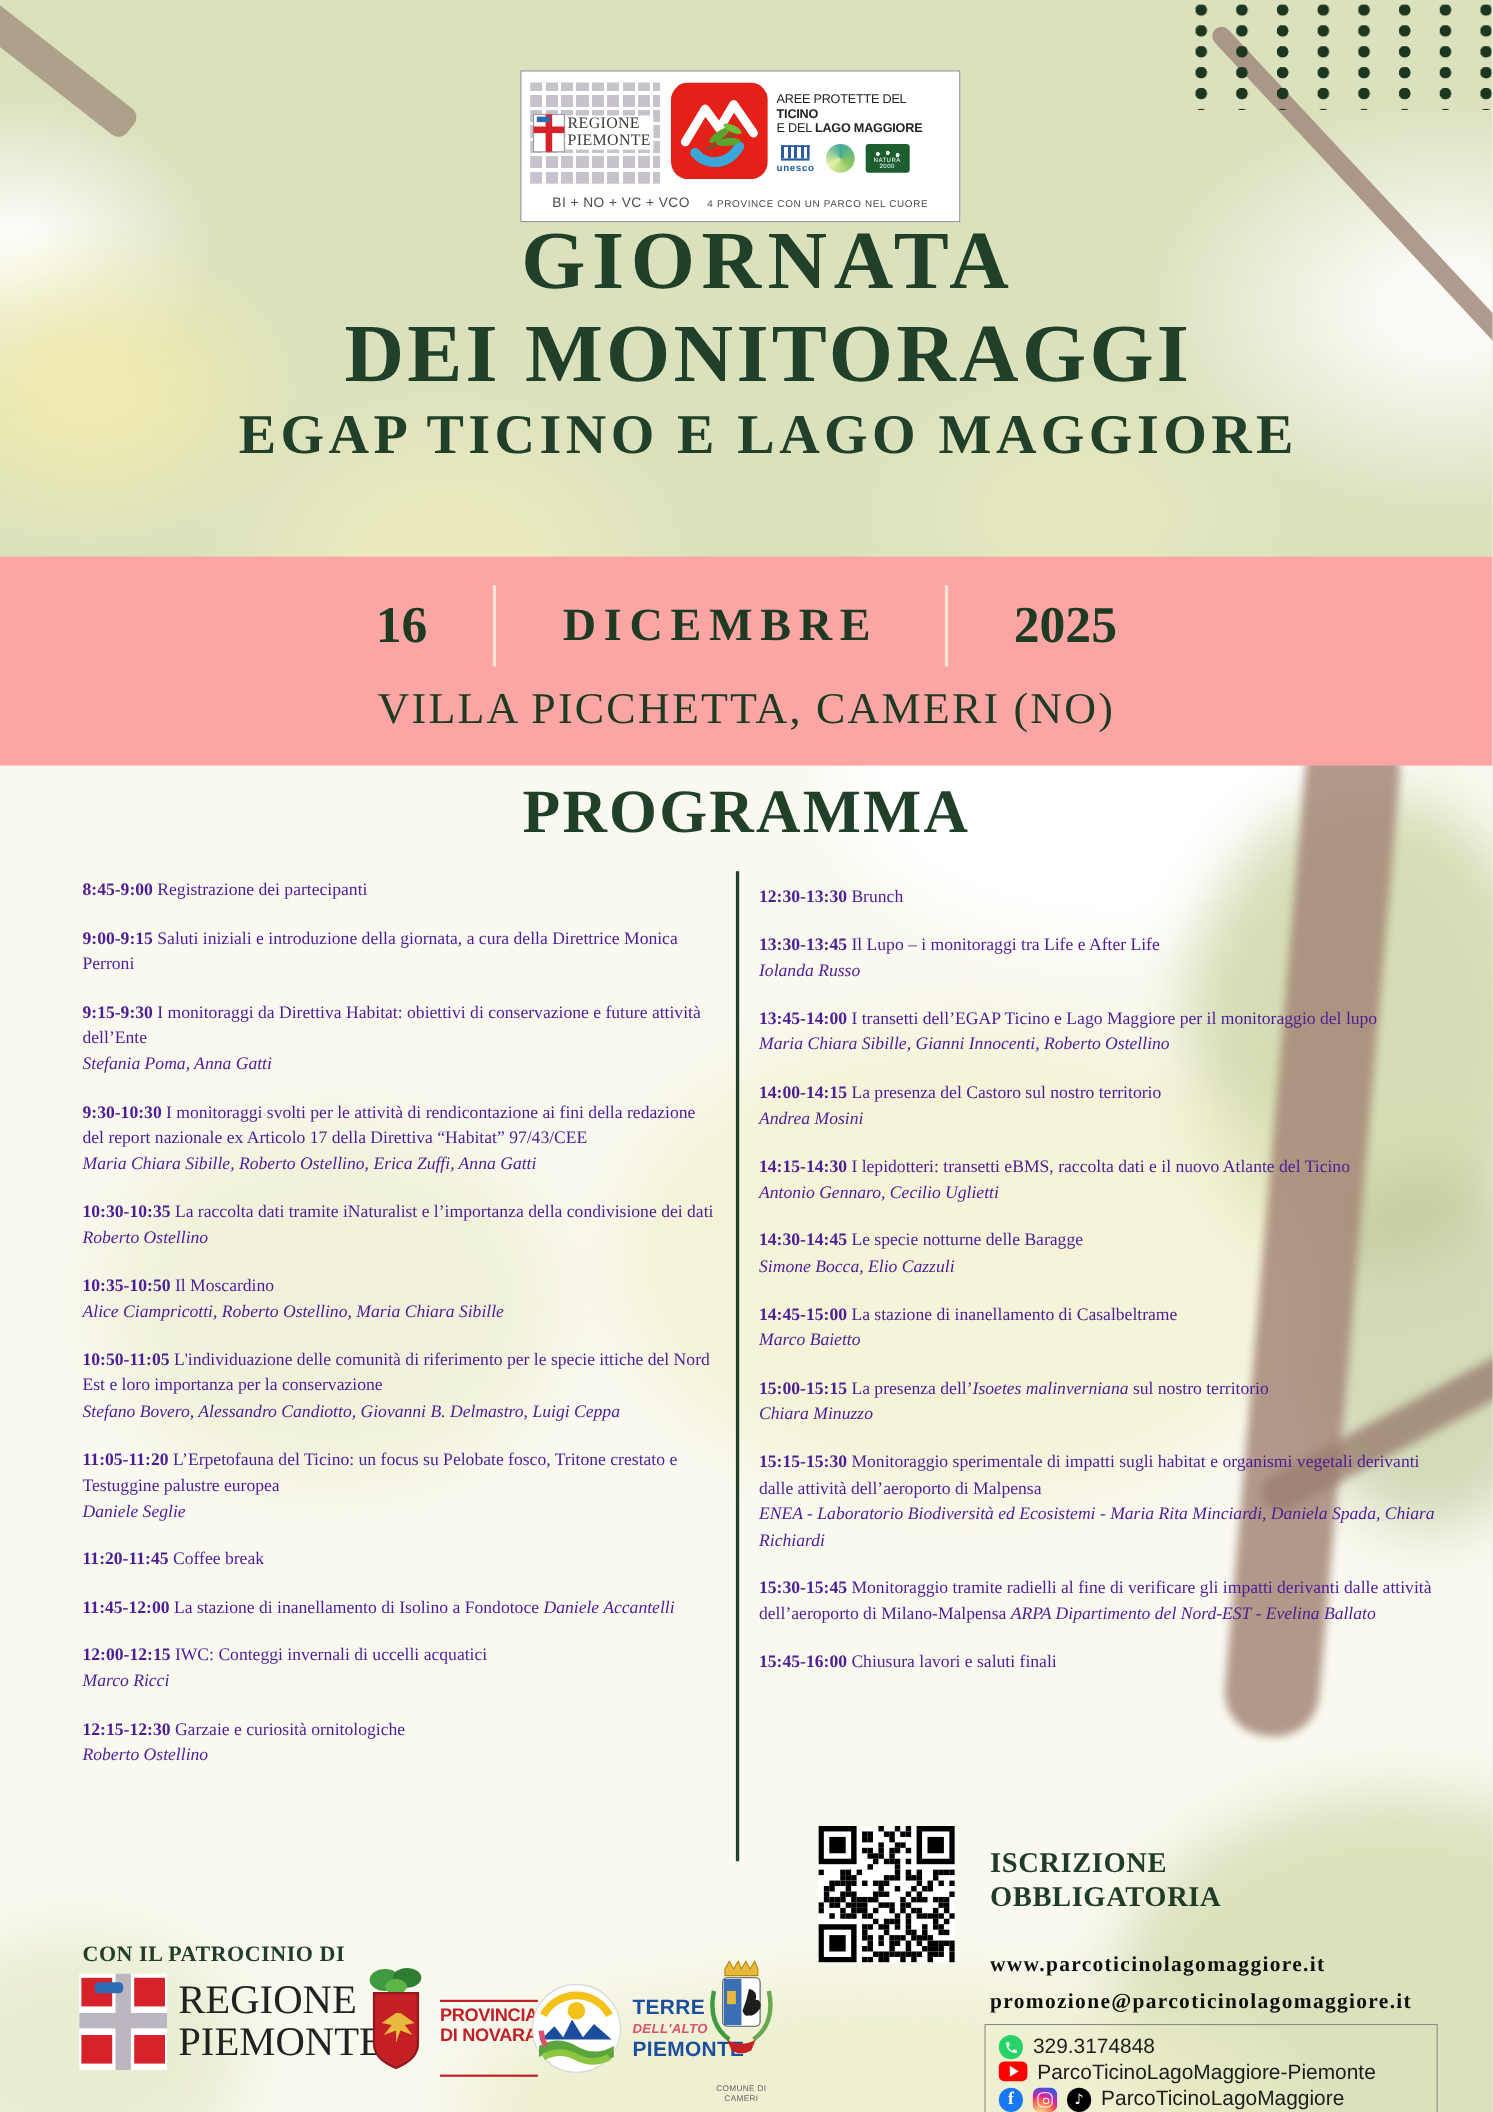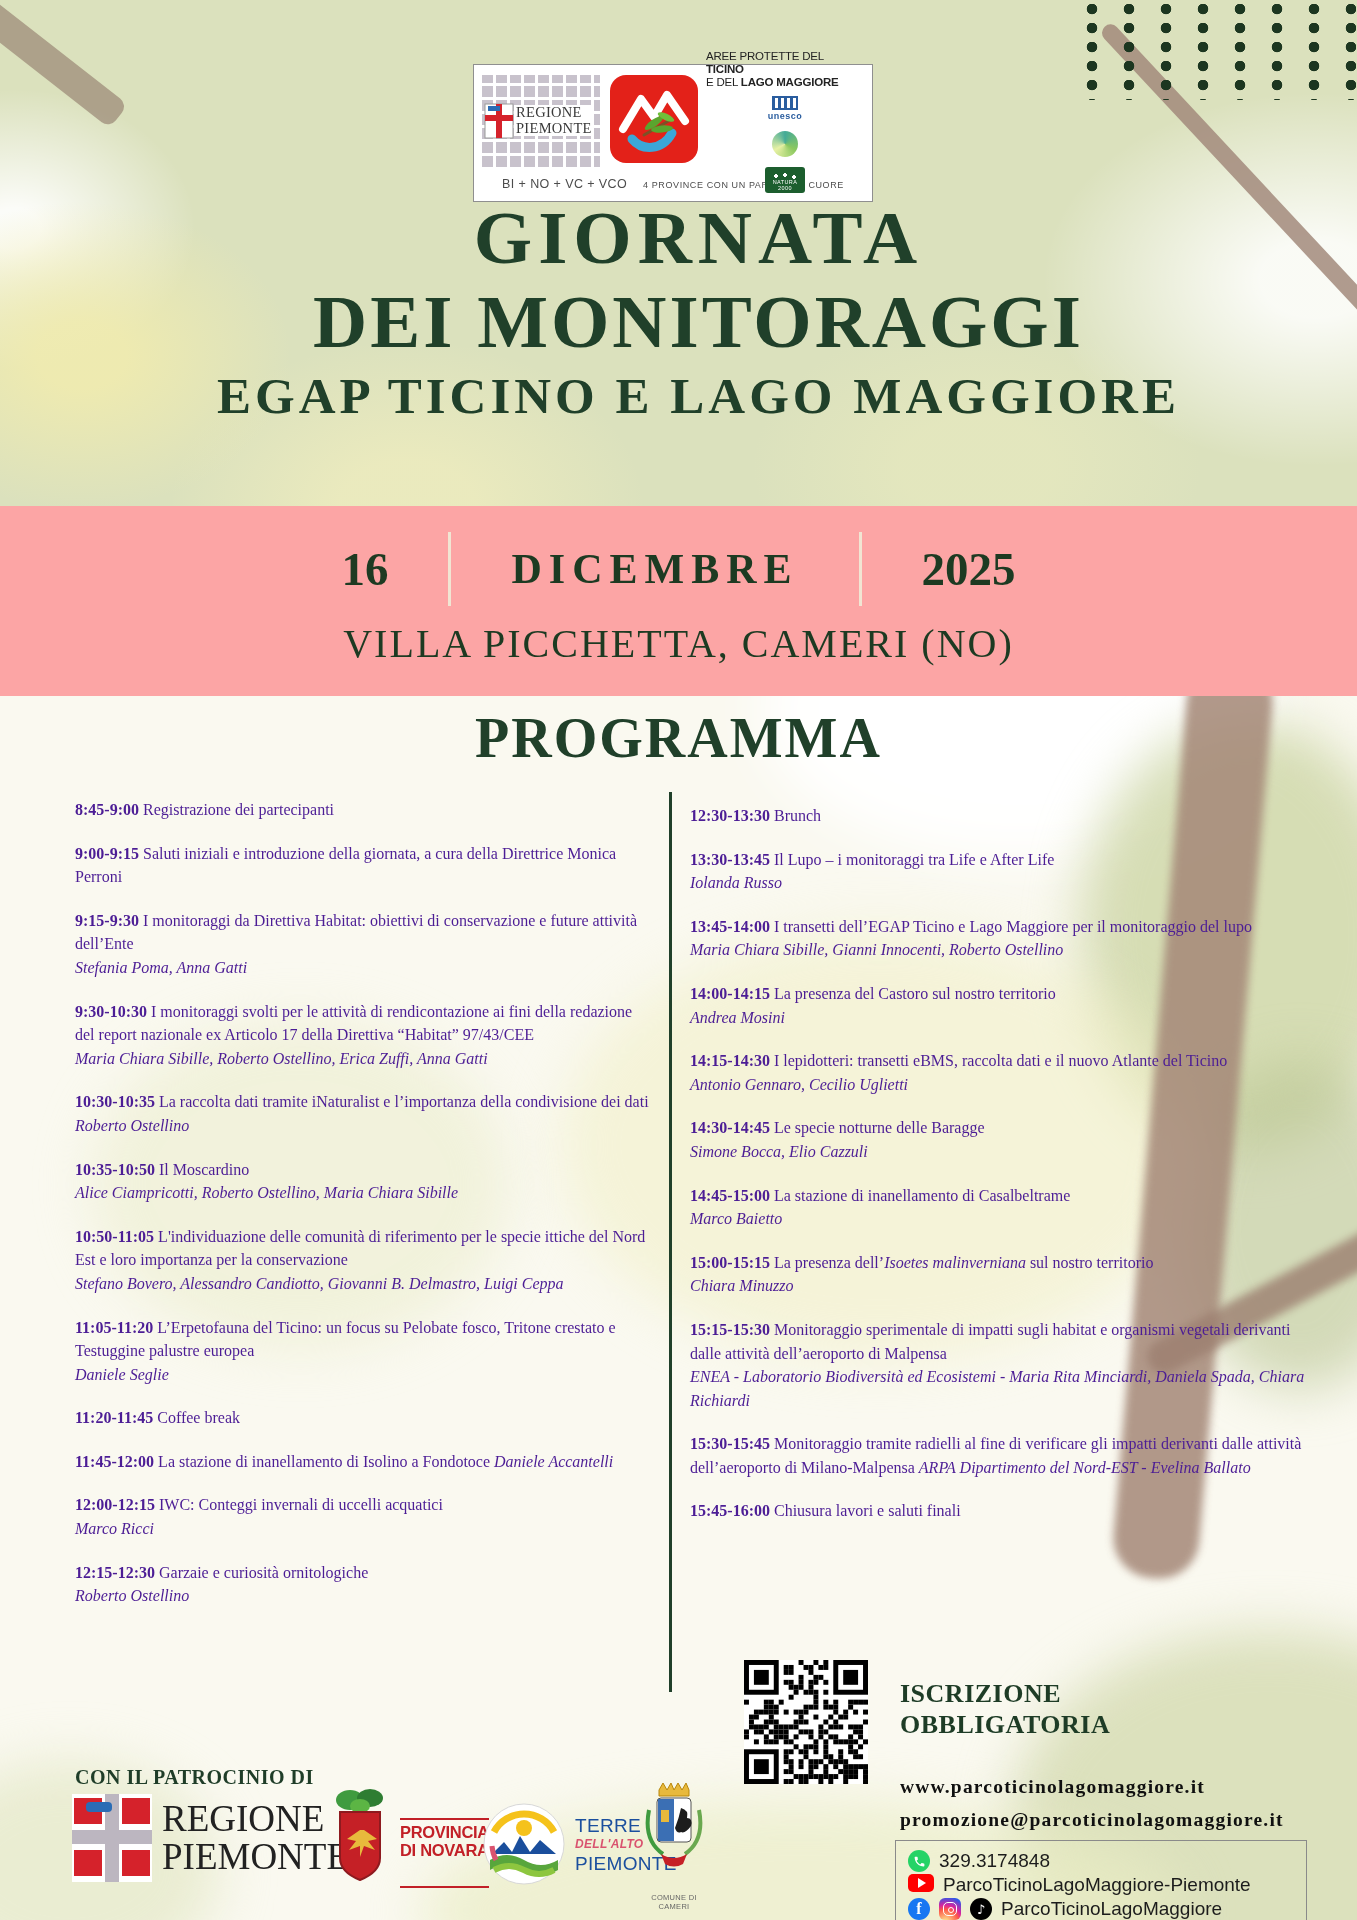--- a/index.html
+++ b/index.html
@@ -56,21 +56,21 @@
       repeating-linear-gradient(0deg,  rgba(0,0,0,0) 0 11px, #fff 11px 14px),
       #c8c2cc;
   }
   .rp-mini svg { position:absolute; left:2px; top:28px; }
   .rp-mini-text { position:absolute; left:32px; top:30px; background:#fff; padding:0 2px;
     font-size:14.5px; line-height:15.5px; color:#3a3a3a; letter-spacing:.3px; }
   .park-logo { margin:0 8px 0 10px; flex:0 0 auto; }
   .badge-right { flex:1 1 auto; }
   .aree { font-family:"Liberation Sans", sans-serif; font-size:11.5px; line-height:13px; color:#232323; letter-spacing:-.2px; }
   .aree b { font-weight:800; }
-  .mini-logos { display:flex; align-items:center; gap:10px; margin-top:7px;flex-direction:column; }
+  .mini-logos { display:flex; align-items:center; gap:10px; margin-top:7px; }
   .unesco { font-family:"Liberation Sans", sans-serif; text-align:center; }
   .unesco .temple { width:26px; height:14px; margin:0 auto 1px auto;
      background: linear-gradient(#2a5d9f 2px, rgba(0,0,0,0) 2px),
                  repeating-linear-gradient(90deg, #2a5d9f 0 3px, #fff 3px 6px);
      border-bottom:2px solid #2a5d9f; }
   .unesco .u-label { font-size:9px; font-weight:bold; color:#2a5d9f; letter-spacing:.5px; }
   .mab { width:26px; height:26px; border-radius:50%;
      background: conic-gradient(#2fa18c, #7fc24e, #e4ef9a, #2fa18c); opacity:.9; }
   .natura { width:40px; height:26px; background:#1c5e2e; border-radius:3px; position:relative;
      font-family:"Liberation Sans", sans-serif; color:#fff; font-size:5.5px; text-align:center;
@@ -134,21 +134,21 @@
 
   
   .patronage { position:absolute; left:75px; top:1766px; font-size:20px; font-weight:bold; color:#1f3d28; letter-spacing:.5px; }
   .logo-rp { position:absolute; left:72px; top:1794px; display:flex; align-items:center; }
   .logo-rp .rp-text { margin-left:10px; font-size:37px; line-height:38px; color:#222; }
   .logo-novara { position:absolute; left:330px; top:1784px; display:flex; }
   .novara-text { margin:34px 0 0 8px; font-family:"Liberation Sans", sans-serif; font-weight:bold; color:#c22027;
      font-size:16.5px; line-height:18px; border-top:2.5px solid #c22027; border-bottom:2.5px solid #c22027; padding:3px 0; letter-spacing:-.3px;}
   .logo-terre { position:absolute; left:482px; top:1802px; display:flex; align-items:center; }
   .terre-text { margin-left:9px; font-family:"Liberation Sans", sans-serif; line-height:19px; letter-spacing:.3px;}
-  .terre-text .tl1, .terre-text .tl3 { color:#1b4f9e; font-weight:400; font-size:19px; }
+  .terre-text .tl1, .terre-text .tl3 { color:#1b4f9e; font-weight:700; font-size:19px; }
   .terre-text .tl2 { color:#d9536f; font-weight:700; font-size:12px;font-style:italic; }
   .logo-cameri { position:absolute; left:636px; top:1780px; width:76px; text-align:center; }
   .cameri-caption { font-family:"Liberation Sans", sans-serif; font-size:7.5px; color:#666; margin-top:1px; letter-spacing:.3px;}
 </style>
 </head>
 <body>
 
 <div class="poster">
 
   <div class="bg-top"></div>

